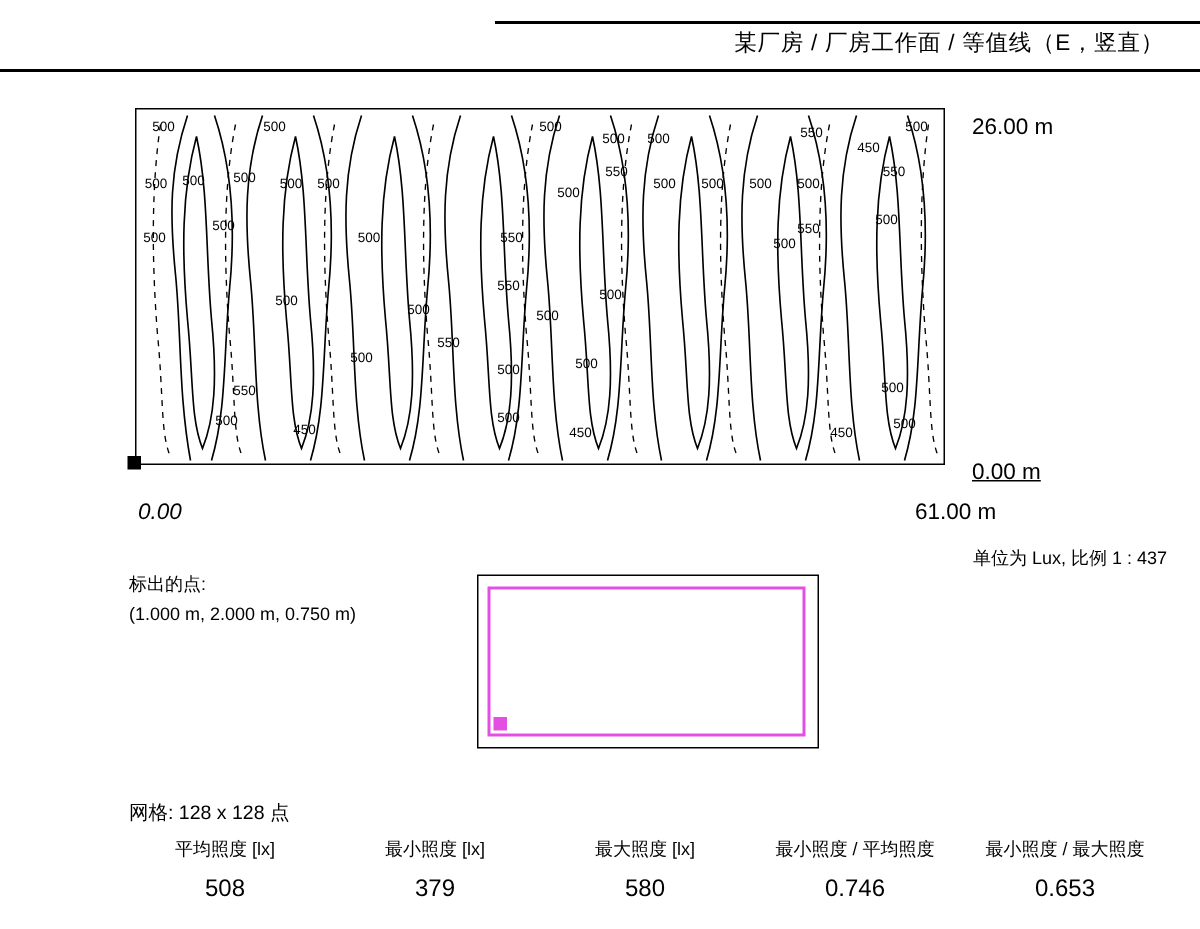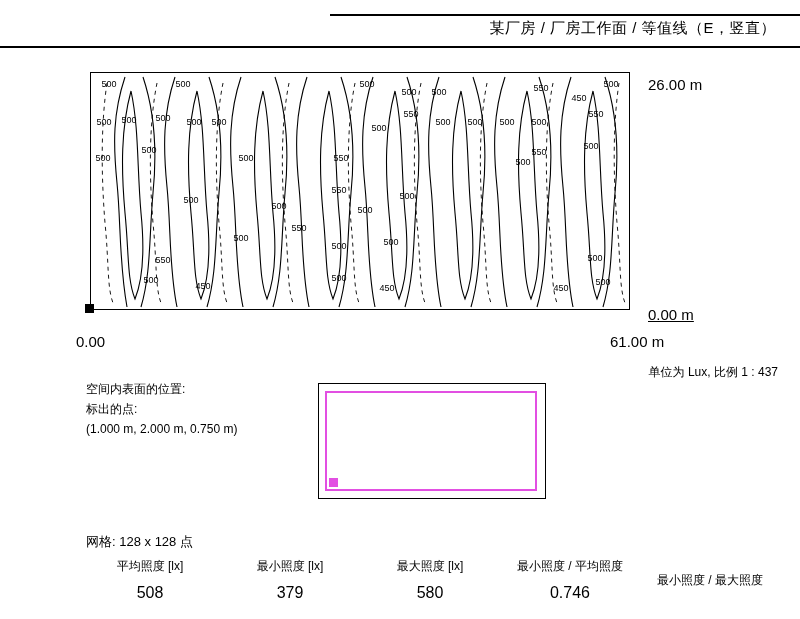--- a/index.html
+++ b/index.html
@@ -92,22 +92,23 @@
   .label-top-right {
     left: 648px;
     top: 76px;
   }
   .label-bottom-right {
     left: 648px;
     top: 306px;
     text-decoration: underline;
   }
   .label-bottom-left {
-    left: 76px;
+    left: 92px;
     top: 333px;
+    font-style: italic;
   }
   .label-bottom-right2 {
     left: 610px;
     top: 333px;
   }
   .unit-note {
     position: absolute;
     right: 22px;
     top: 364px;
     font-size: 12px;
@@ -286,21 +287,20 @@
   <div class="origin-marker"></div>
 </div>
 
 <div class="axis-label label-top-right">26.00 m</div>
 <div class="axis-label label-bottom-right">0.00 m</div>
 <div class="axis-label label-bottom-left">0.00</div>
 <div class="axis-label label-bottom-right2">61.00 m</div>
 <div class="unit-note">单位为 Lux, 比例 1 : 437</div>
 
 <div class="pos-block">
-  <div>空间内表面的位置:</div>
   <div>标出的点:</div>
   <div>(1.000 m, 2.000 m, 0.750 m)</div>
 </div>
 
 <div class="sketch">
   <div class="sketch-inner">
     <div class="sketch-dot"></div>
   </div>
 </div>
 
@@ -318,14 +318,15 @@
   <div class="stat-col">
     <div class="stat-head">最大照度 [lx]</div>
     <div class="stat-val">580</div>
   </div>
   <div class="stat-col">
     <div class="stat-head">最小照度 / 平均照度</div>
     <div class="stat-val">0.746</div>
   </div>
   <div class="stat-col">
     <div class="stat-head">最小照度 / 最大照度</div>
+    <div class="stat-val">0.653</div>
   </div>
 </div>
 
 </body></html>

